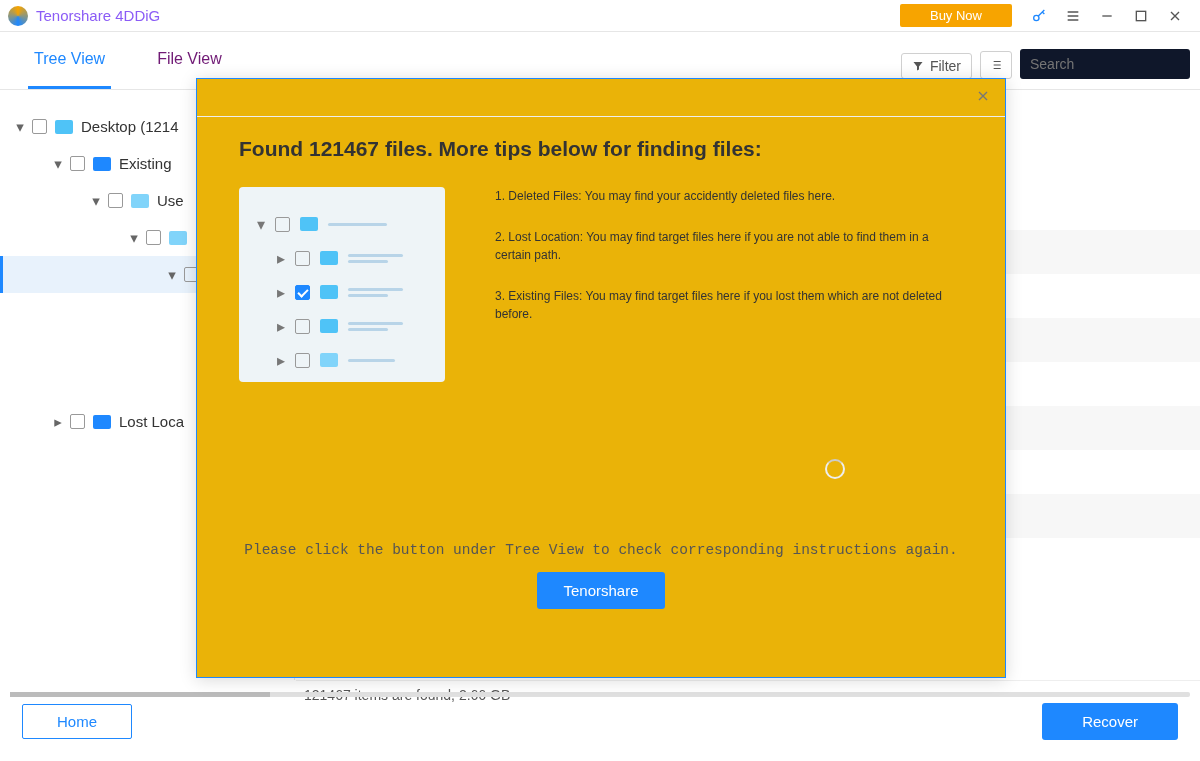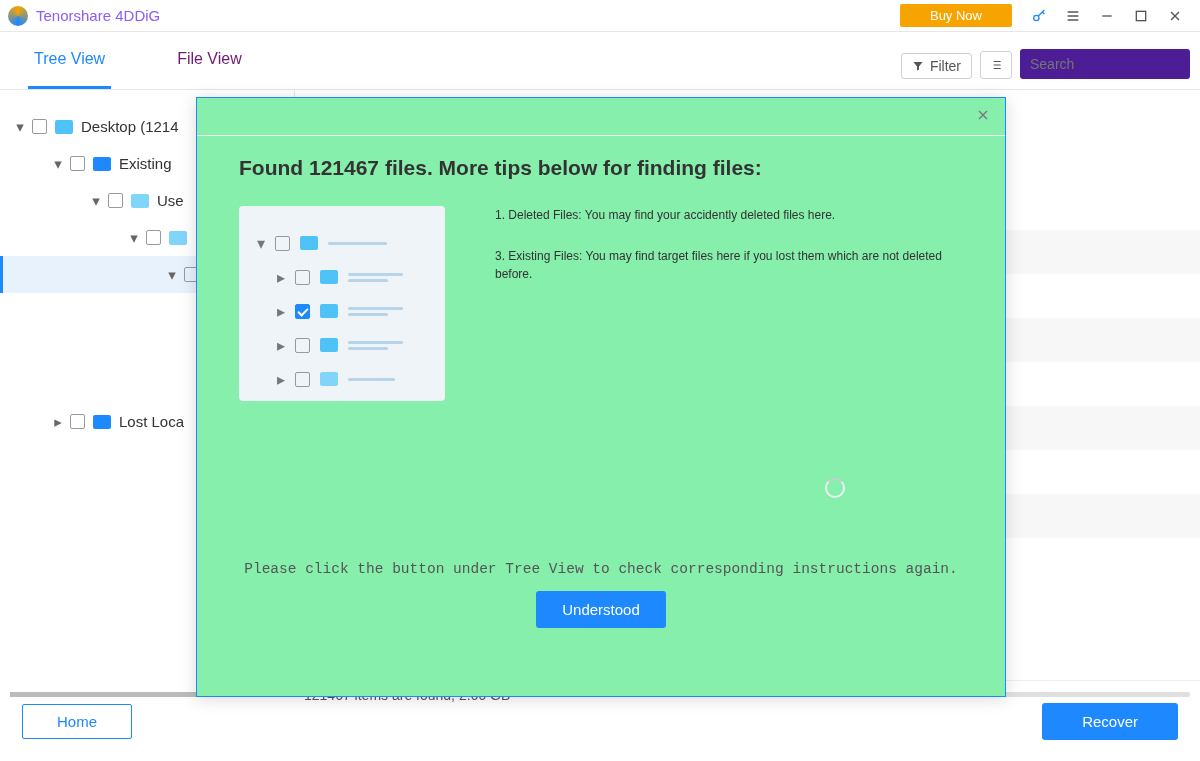--- a/index.html
+++ b/index.html
@@ -10,27 +10,27 @@
 .logo { width: 20px; height: 20px; border-radius: 50%; background: conic-gradient(#f7a400,#1e88ff,#f7a400); margin-right: 8px; }
 .app-title { color: #8b5cf6; font-size: 15px; }
 .titlebar-spacer { flex: 1; }
 .buy-now { background: #f7a400; color: #fff; font-size: 13px; padding: 4px 30px; border-radius: 2px; margin-right: 10px; cursor: pointer; }
 .tb-icon { width: 26px; height: 26px; display: flex; align-items: center; justify-content: center; margin: 0 4px; cursor: pointer; color: #555; }
 .tb-icon.key { color: #1e88ff; }
 .tb-icon svg { width: 16px; height: 16px; }
 
 
 .toolbar-row { height: 58px; display: flex; align-items: flex-end; border-bottom: 1px solid #e6e6e6; padding: 0 10px 0 28px; }
-.view-tabs { display: flex; gap: 60px; height: 100%; align-items: center; }
+.view-tabs { display: flex; gap: 40px; height: 100%; align-items: center; }
 .view-tab { font-size: 16px; color: #701a75; padding: 18px 6px; cursor: pointer; border-bottom: 3px solid transparent; }
 .view-tab.active { color: #1e88ff; border-bottom-color: #1e88ff; }
 .toolbar-spacer { flex: 1; }
 .filter-btn { display: flex; align-items: center; gap: 6px; border: 1px solid #d0d0d0; padding: 4px 10px; border-radius: 3px; font-size: 14px; color: #555; cursor: pointer; margin-bottom: 10px; }
 .list-btn { width: 32px; height: 28px; border: 1px solid #d0d0d0; border-radius: 3px; display: flex; align-items: center; justify-content: center; margin: 0 8px 10px 8px; cursor: pointer; color: #555; }
-.search-box { display: flex; align-items: center; background: #4c1d95; border-radius: 3px; height: 30px; padding: 0 10px; margin-bottom: 10px; width: 170px; }
+.search-box { display: flex; align-items: center; background: #0f172a; border-radius: 3px; height: 30px; padding: 0 10px; margin-bottom: 10px; width: 170px; }
 .search-box input { flex: 1; border: none; background: transparent; outline: none; font-size: 14px; color: #888; }
 .search-box svg { width: 16px; height: 16px; color: #888; }
 
 
 .main { display: flex; height: 590px; }
 .tree-panel { width: 295px; border-right: 1px solid #e6e6e6; padding-top: 18px; position: relative; }
 .tree-row { display: flex; align-items: center; height: 37px; font-size: 15px; color: #333; cursor: pointer; }
 .tree-row.selected { background: #e8f2fc; border-left: 3px solid #1e88ff; }
 .chev { width: 12px; display: flex; justify-content: center; color: #666; margin-right: 6px; }
 .chk { width: 15px; height: 15px; border: 1.5px solid #999; border-radius: 2px; margin-right: 8px; }
@@ -48,21 +48,21 @@
 .progress { position: absolute; left: 10px; right: 10px; top: 692px; height: 5px; background: #e0e0e0; border-radius: 2px; }
 .progress .fill { width: 22%; height: 100%; background: #bbb; }
 
 
 .footer { position: absolute; left: 0; right: 0; bottom: 12px; height: 55px; display: flex; align-items: center; padding: 0 22px; }
 .home-btn { border: 1px solid #1e88ff; color: #1e88ff; background: #fff; padding: 8px 34px; font-size: 15px; border-radius: 2px; cursor: pointer; }
 .footer-spacer { flex: 1; }
 .recover-btn { background: #1e88ff; color: #fff; border: none; padding: 10px 40px; font-size: 15px; border-radius: 3px; cursor: pointer; }
 
 
-.modal-panel { position: absolute; left: 196px; top: 97px; width: 810px; height: 600px; background: #86efac; border: 1px solid #1e88ff; box-shadow: 0 2px 16px rgba(0,0,0,0.15); z-index: 50; }
+.modal-panel { position: absolute; left: 196px; top: 78px; width: 810px; height: 600px; background: #eab308; border: 1px solid #1e88ff; box-shadow: 0 2px 16px rgba(0,0,0,0.15); z-index: 50; }
 .modal-head { height: 38px; border-bottom: 1px solid #eee; display: flex; justify-content: flex-end; align-items: center; padding: 0 14px; }
 .modal-close { cursor: pointer; color: #777; }
 .modal-body { padding: 20px 42px 0 42px; }
 .modal-title { font-size: 21px; font-weight: 700; color: #333; margin-bottom: 26px; }
 .modal-row { display: flex; gap: 50px; }
 .modal-illus { width: 206px; height: 195px; background: #eef4f7; border-radius: 4px; padding: 20px 18px; }
 .il-row { display: flex; align-items: center; height: 34px; gap: 10px; }
 .il-chev { width: 8px; color: #777; }
 .il-chk { width: 15px; height: 15px; border: 1.5px solid #999; border-radius: 2px; }
 .il-chk.checked { background: #1e88ff; border-color: #1e88ff; position: relative; }
@@ -269,20 +269,21 @@
             <span class="il-chev">▸</span>
             <span class="il-chk"></span>
             <span class="il-fold" style="background:#81d4fa"></span>
             <div class="il-lines">
               <div class="ln" style="width:60%"></div>
             </div>
           </div>
       </div>
       <div class="modal-tips">
         <p>1. Deleted Files: You may find your accidently deleted files here.</p>
+        <p>2. Lost Location: You may find target files here if you are not able to find them in a certain path.</p>
         <p>3. Existing Files: You may find target files here if you lost them which are not deleted before.</p>
       </div>
     </div>
     <div class="modal-hint">Please click the button under Tree View to check corresponding instructions again.</div>
-    <button class="understood">Understood</button>
+    <button class="understood">Tenorshare</button>
   </div>
   <div class="spinner"></div>
 </div>
 
 </body></html>

